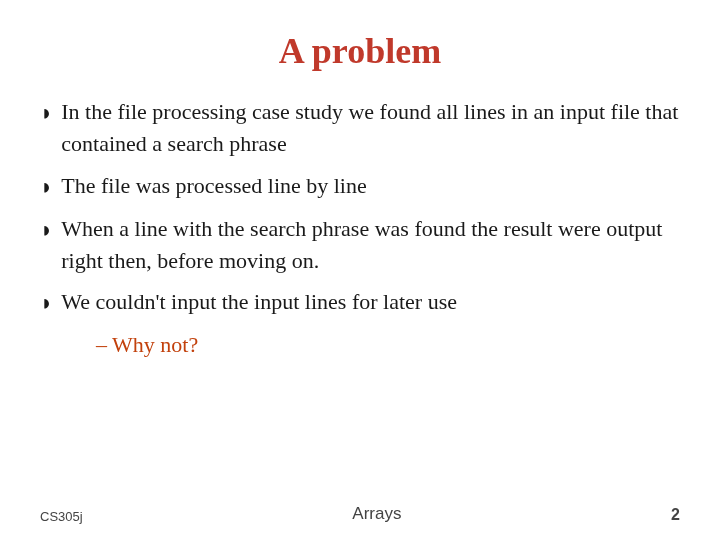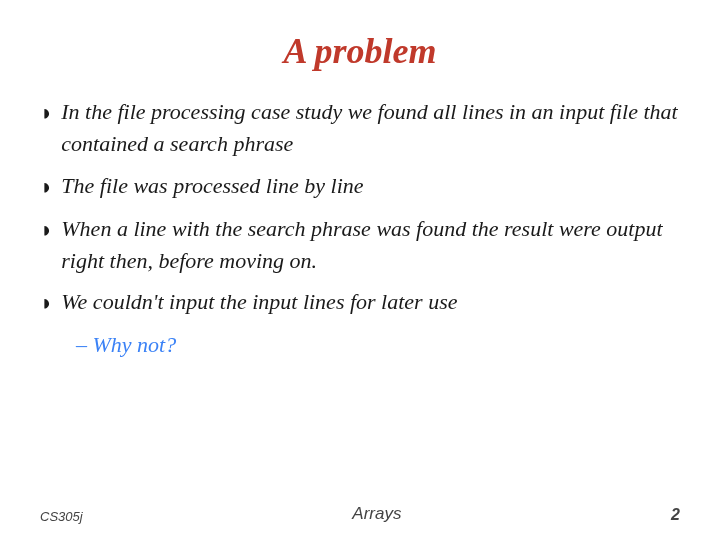--- a/index.html
+++ b/index.html
@@ -15,21 +15,20 @@
       font-family: 'Times New Roman', Times, serif;
       overflow: hidden;
     }
 
     .slide {
       width: 720px;
       height: 540px;
       background: #ffffff;
       position: relative;
       padding: 30px 40px 20px 40px;
-      font-style: italic;
     }
 
     .title {
       text-align: center;
       color: #c0392b;
       font-size: 36px;
       font-weight: bold;
       margin-bottom: 24px;
       font-family: 'Times New Roman', Times, serif;
     }
@@ -52,25 +51,25 @@
       margin-right: 8px;
       margin-top: 1px;
       flex-shrink: 0;
     }
 
     .bullet-text {
       flex: 1;
     }
 
     .sub-item {
-      margin-left: 36px;
+      margin-left: 56px;
       margin-top: 4px;
       margin-bottom: 10px;
       font-size: 22px;
-      color: #3b82f6;
+      color: #c2410c;
     }
 
     .footer {
       position: absolute;
       bottom: 16px;
       left: 40px;
       right: 40px;
       display: flex;
       justify-content: space-between;
       align-items: flex-end;

